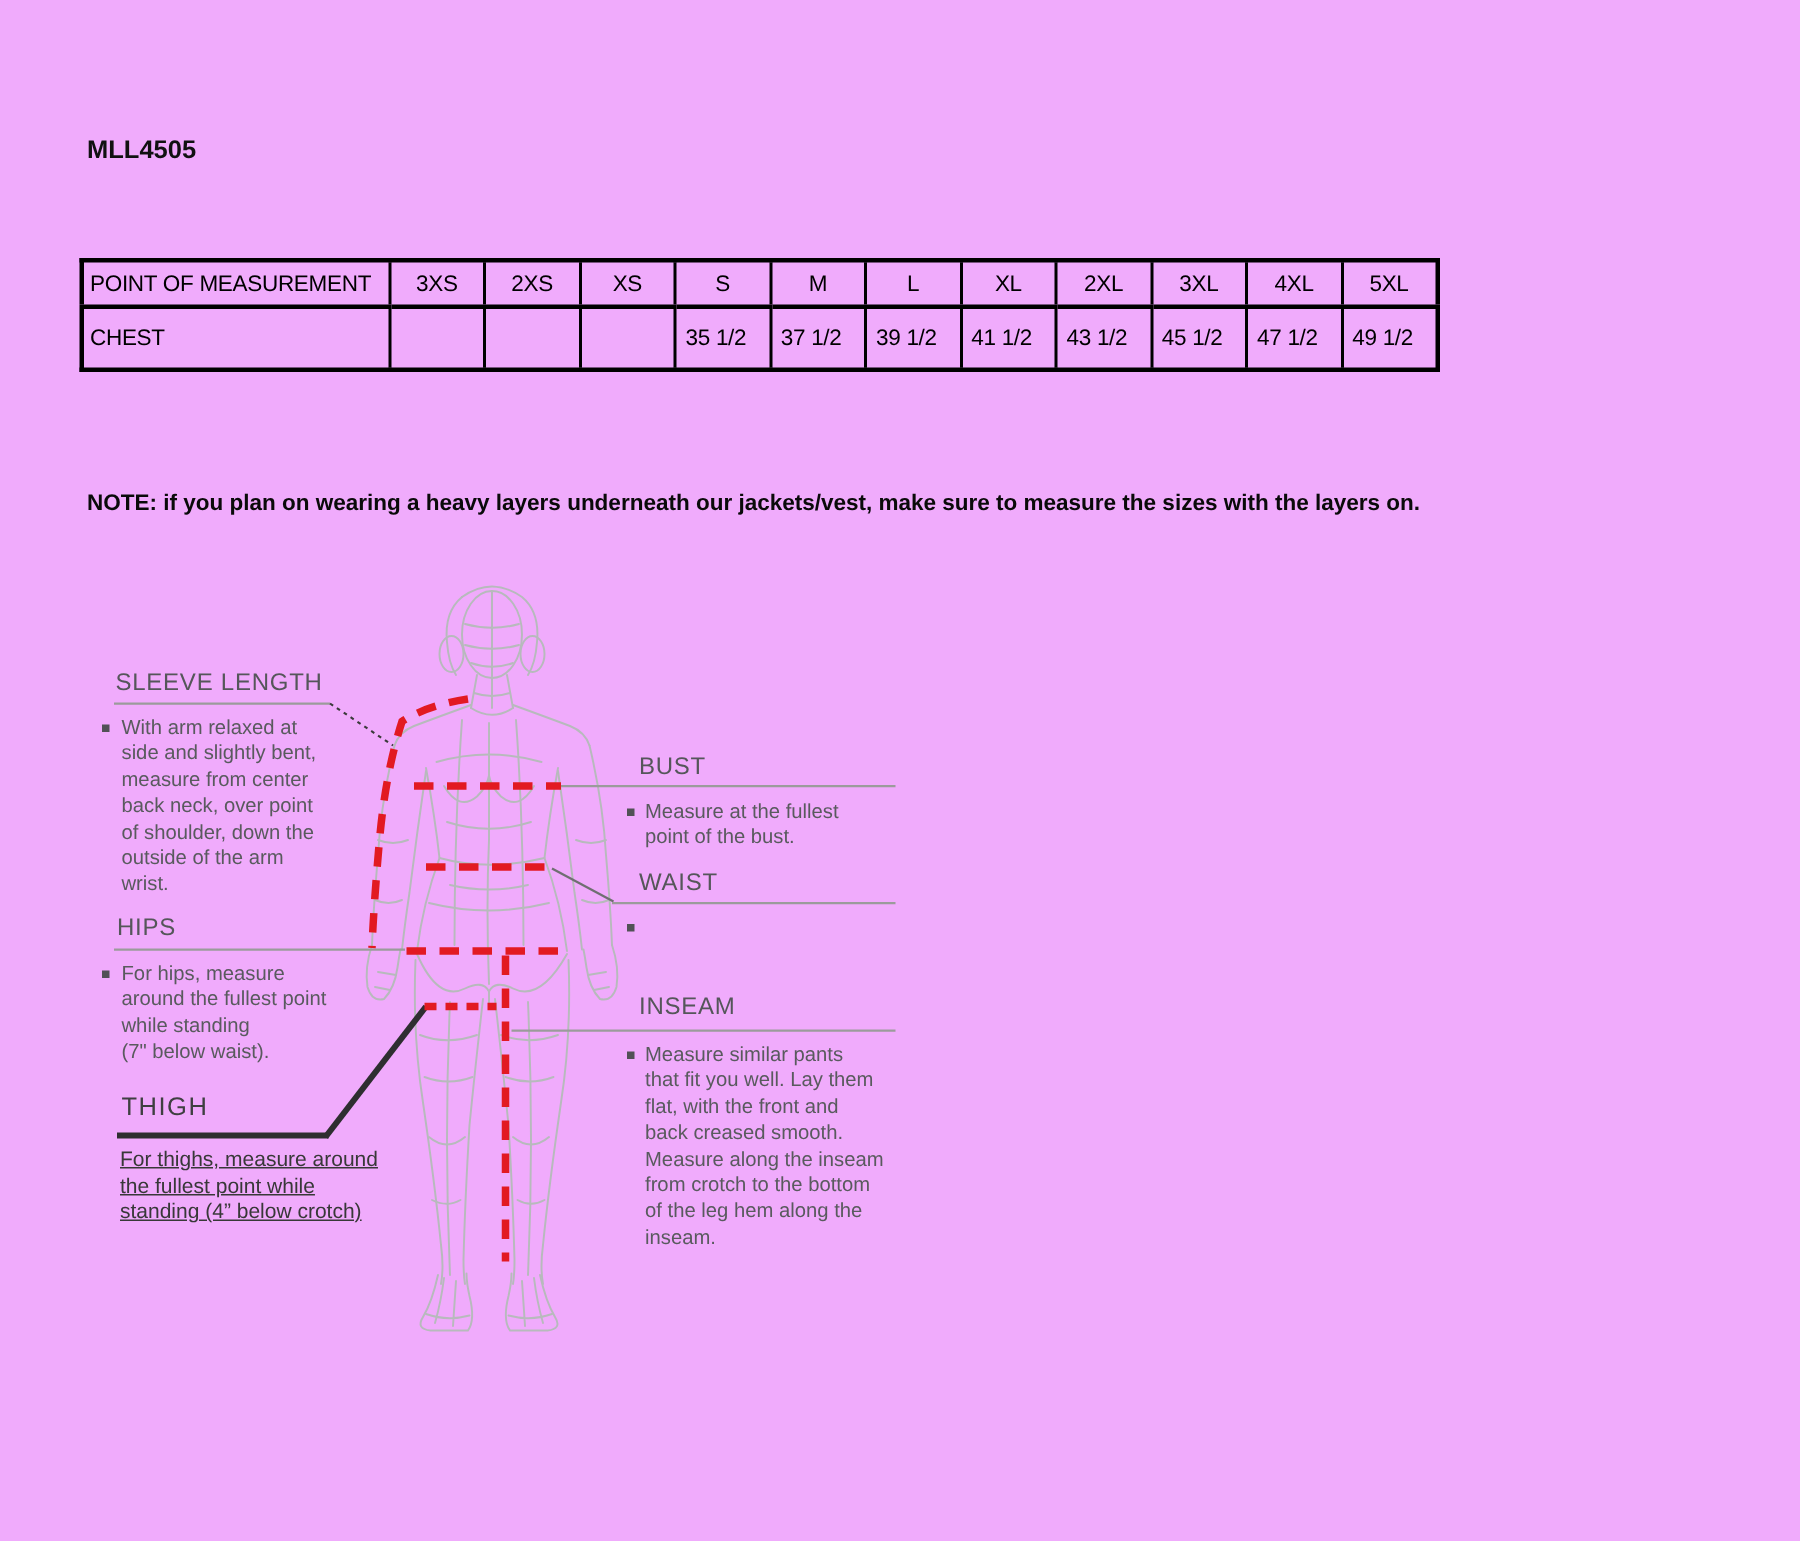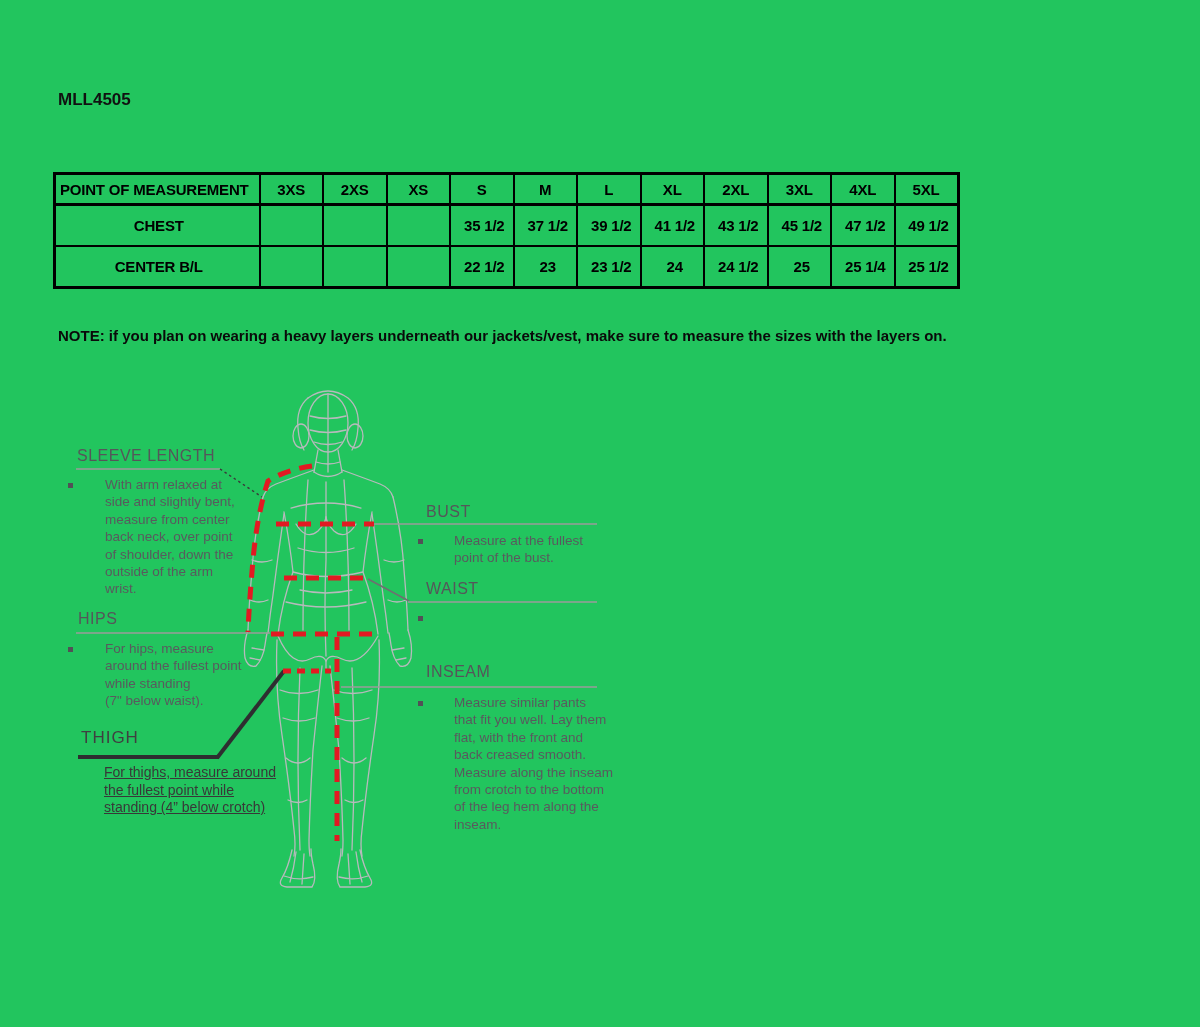--- a/index.html
+++ b/index.html
@@ -1,54 +1,53 @@
 <!DOCTYPE html>
 <html><head>
 <meta charset="utf-8">
 <style>
   html,body{margin:0;padding:0;background:#ffffff;}
   .page{
-    position:relative;width:1200px;height:1027px;background:#22c55e;overflow:hidden;
+    position:relative;width:1200px;height:1027px;background:#f0abfc;overflow:hidden;
     font-family:"Liberation Sans", sans-serif;color:#000;
   }
   .doc-title{
     position:absolute;left:58px;top:90px;font-size:17px;font-weight:bold;color:#111;
     letter-spacing:0px;
   }
   
   table.size-table{
     position:absolute;left:53px;top:172px;width:904px;
     border-collapse:collapse;table-layout:fixed;
     border:3px solid #000;
   }
   table.size-table th, table.size-table td{
     border:2px solid #000;
-    font-size:15px;font-weight:bold;letter-spacing:-0.2px;
+    font-size:15px;font-weight:normal;letter-spacing:-0.2px;
     overflow:hidden;white-space:nowrap;margin-top:42px;
   }
   table.size-table thead th{height:26px;border-bottom:3px solid #000;}
   table.size-table thead th.poml{text-align:left;padding-left:4px;}
-  table.size-table tbody td{height:37px;text-align:center;padding-left:6px;}
+  table.size-table tbody td{height:37px;text-align:left;padding-left:6px;}
   table.size-table tbody td.rowlabel{padding-left:4px;}
   
   .note{
     position:absolute;left:58px;top:327px;font-size:15px;font-weight:bold;color:#0a0a0a;
     letter-spacing:0px;white-space:nowrap;
   }
   
   svg.overlay{position:absolute;left:0;top:0;}
   .h-label{
     position:absolute;font-size:16px;font-weight:400;color:#55565a;letter-spacing:0.5px;
     white-space:nowrap;
   }
   .h-label.dark{font-size:17px;color:#3f3f41;letter-spacing:1px;}
   .d-text{
     position:absolute;font-size:13.5px;line-height:17.4px;color:#595a5e;
     white-space:pre-line;
-    margin-left:24px;
   }
   .d-text.dark{font-size:14px;line-height:17.6px;color:#383838;text-decoration:underline;}
   .bullet{position:absolute;width:5px;height:5px;background:#515156;}
 </style>
 </head>
 <body>
 
 <div class="page">
 
   <div class="doc-title">MLL4505</div>
@@ -92,34 +91,20 @@
         <td></td>
         <td>35 1/2</td>
         <td>37 1/2</td>
         <td>39 1/2</td>
         <td>41 1/2</td>
         <td>43 1/2</td>
         <td>45 1/2</td>
         <td>47 1/2</td>
         <td>49 1/2</td>
       </tr>
-      <tr>
-        <td class="rowlabel">CENTER B/L</td>
-        <td></td>
-        <td></td>
-        <td></td>
-        <td>22 1/2</td>
-        <td>23</td>
-        <td>23 1/2</td>
-        <td>24</td>
-        <td>24 1/2</td>
-        <td>25</td>
-        <td>25 1/4</td>
-        <td>25 1/2</td>
-      </tr>
     </tbody>
   </table>
 
   <div class="note">NOTE: if you plan on wearing a heavy layers underneath our jackets/vest, make sure to measure the sizes with the layers on.</div>
 
   <svg class="overlay" width="1200" height="1027" viewBox="0 0 1200 1027" aria-hidden="true">
 
     <g stroke="#b7babc" stroke-width="1.3" fill="none" stroke-linecap="round">
 
       <ellipse cx="328" cy="423" rx="20" ry="29"></ellipse>

